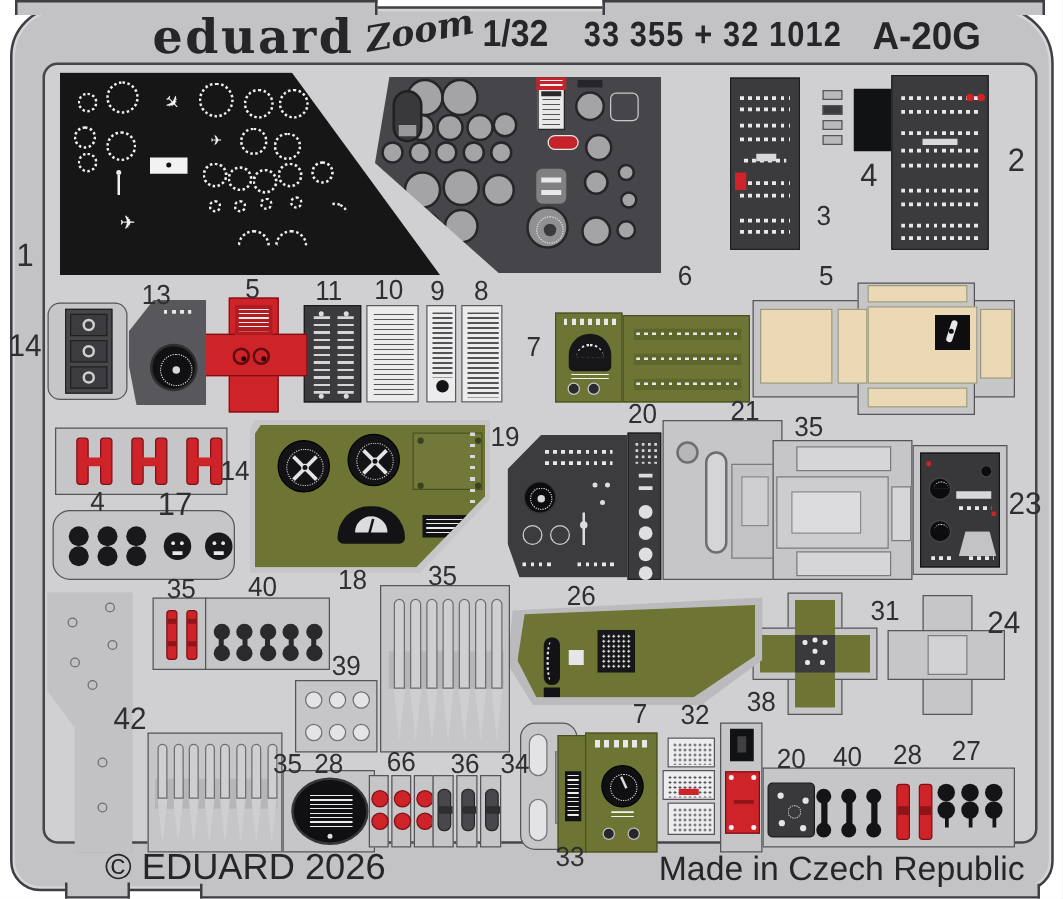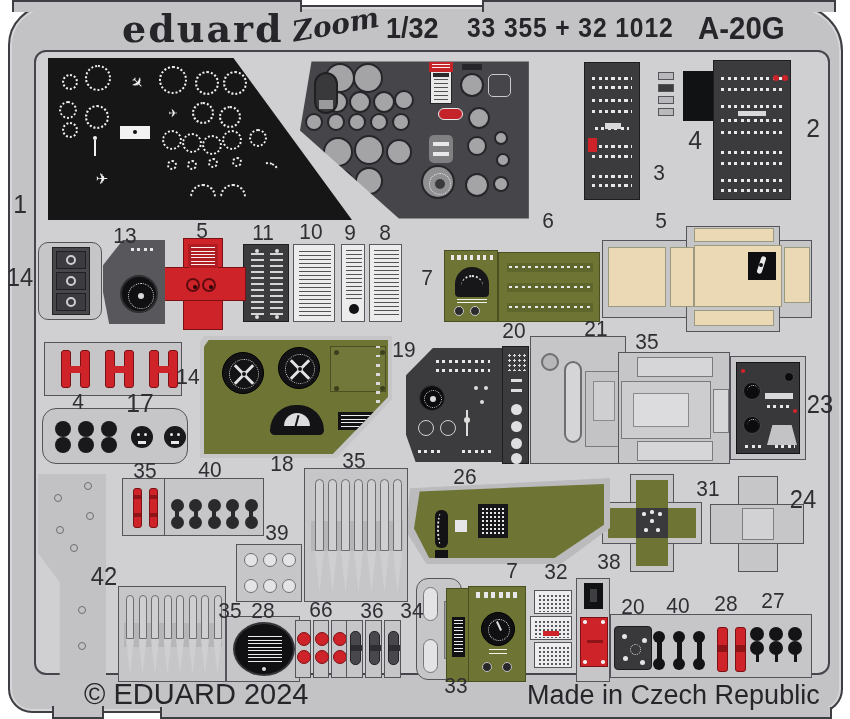--- a/index.html
+++ b/index.html
@@ -42,21 +42,21 @@
   <div class="tab tab-bot-r"></div>
   <div class="field"></div>
   <div class="header">
     <span class="brand">eduard</span>
     <span class="zoomlogo">Zoom</span>
     <span class="scale">1/32</span>
     <span class="catalog">33 355 + 32 1012</span>
     <span class="aircraft">A-20G</span>
   </div>
   <div class="footer">
-    <span class="copyright">© EDUARD 2024</span>
+    <span class="copyright">© EDUARD 2026</span>
     <span class="madein">Made in Czech Republic</span>
   </div>
   <div id="art">
       <div style="position: absolute; left: 48px; top: 58px; width: 304px; height: 162px; background: rgb(22, 22, 22); clip-path: polygon(0px 0px, 61% 0px, 100% 100%, 0px 100%); filter: drop-shadow(rgb(84, 84, 90) 0px 0px 1.2px);">
         <div style="position: absolute; left: 14px; top: 16px; width: 16px; height: 16px; border-radius: 50%; border: 2px dotted rgb(240, 240, 240);"></div>
         <div style="position: absolute; left: 37px; top: 7px; width: 26px; height: 26px; border-radius: 50%; border: 2px dotted rgb(240, 240, 240);"></div>
         <div style="position: absolute; left: 111px; top: 8px; width: 28px; height: 28px; border-radius: 50%; border: 2px dotted rgb(240, 240, 240);"></div>
         <div style="position: absolute; left: 147px; top: 13px; width: 24px; height: 24px; border-radius: 50%; border: 2px dotted rgb(240, 240, 240);"></div>
         <div style="position: absolute; left: 175px; top: 13px; width: 24px; height: 24px; border-radius: 50%; border: 2px dotted rgb(240, 240, 240);"></div>
         <div style="position: absolute; left: 11px; top: 43px; width: 18px; height: 18px; border-radius: 50%; border: 2px dotted rgb(240, 240, 240);"></div>

